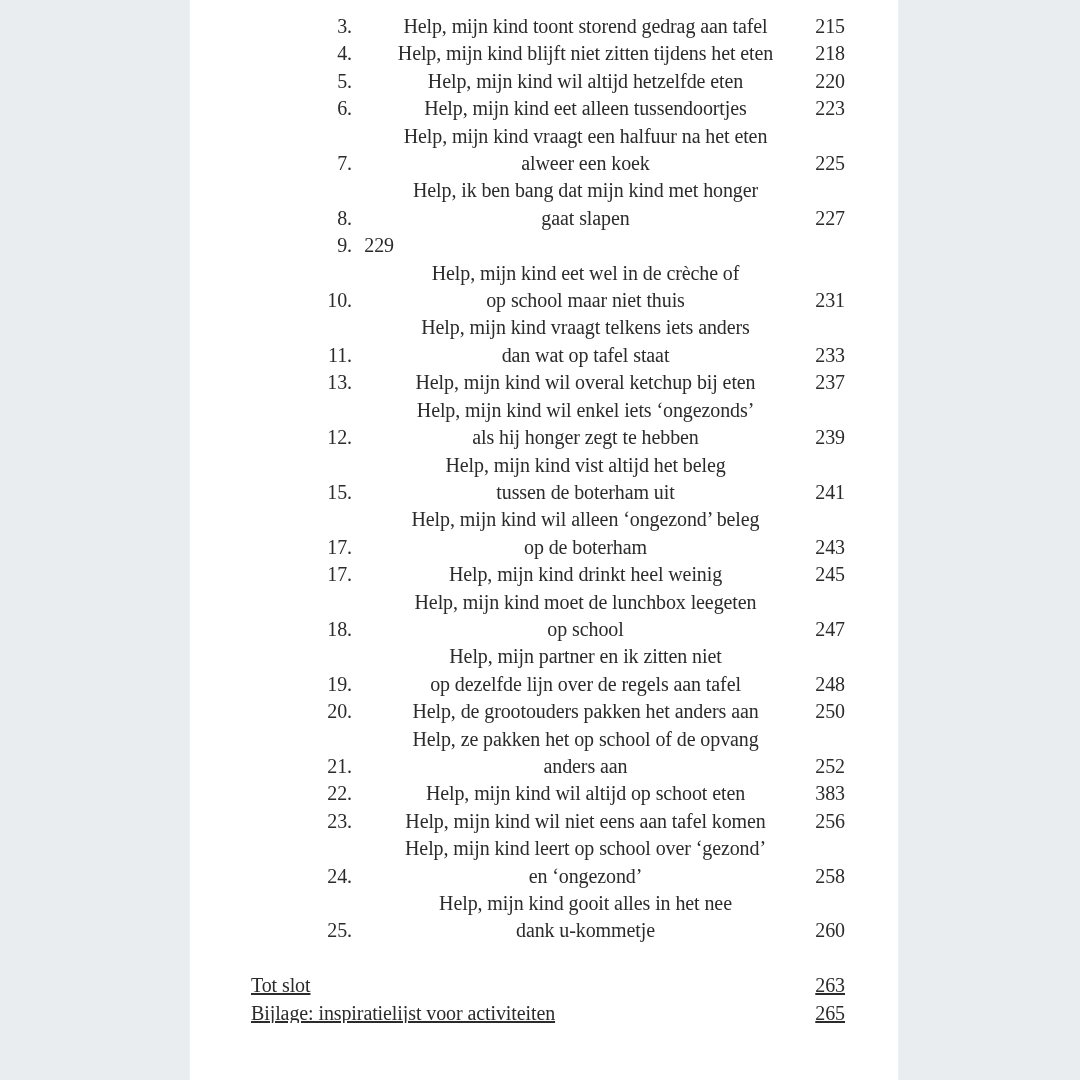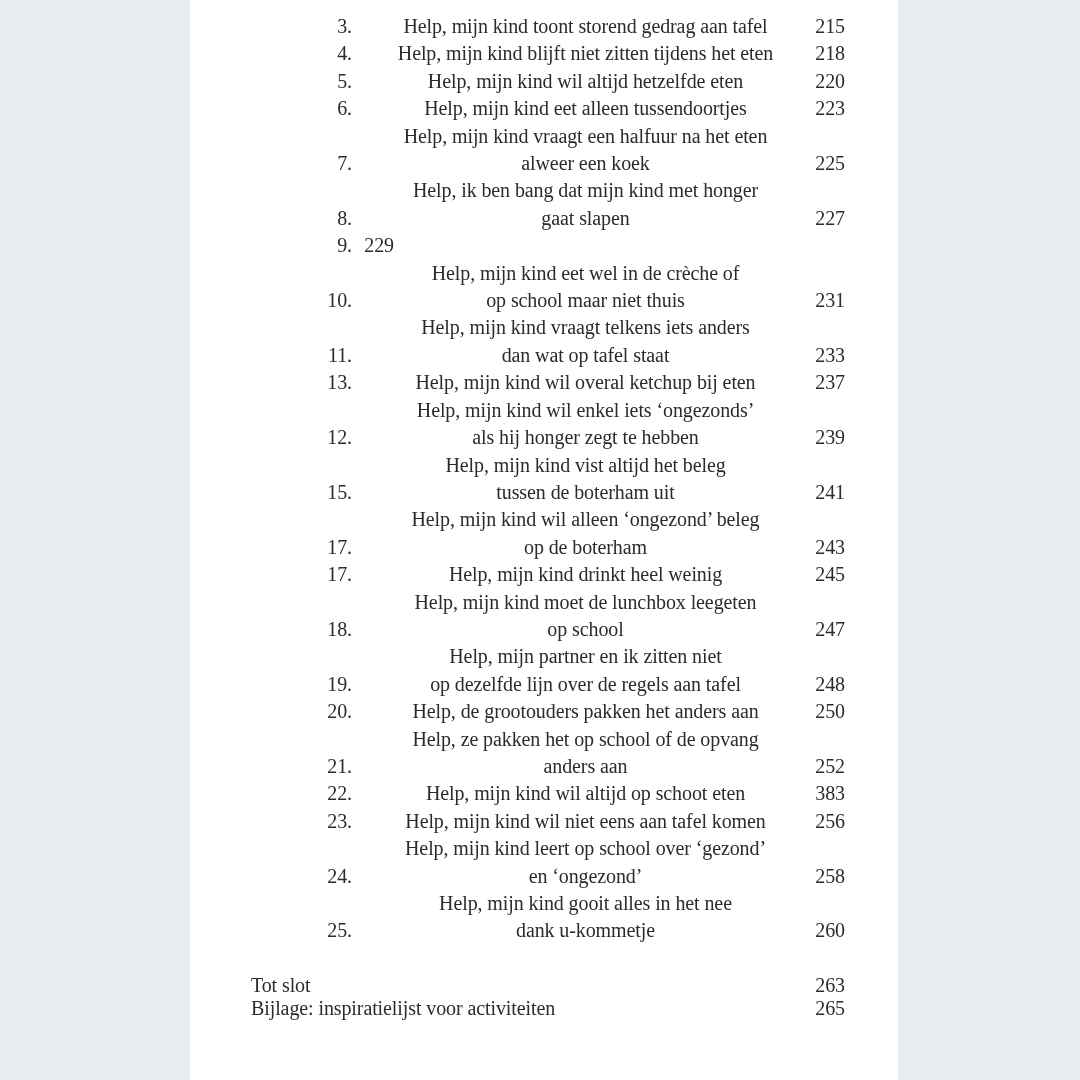--- a/index.html
+++ b/index.html
@@ -31,21 +31,21 @@
   .entry-body{
     flex:1;min-width:0;margin-left:16px;
   }
   .line{
     line-height:27.4px;white-space:nowrap;text-align:center;
   }
   .pagenum{
     flex:none;min-width:42px;text-align:right;line-height:27.4px;white-space:nowrap;
   }
   .backmatter{margin-top:27.4px;}
-  .bm-row{display:flex;align-items:flex-end;}
+  .bm-row{display:flex;text-decoration:underline;}
   .bm-label{flex:1;min-width:0;line-height:27.4px;white-space:nowrap;}
   .clipped{height:23px;overflow:hidden;} 
 </style>
 </head>
 <body>
 
 <div class="paper">
   <div class="toc">
     <div id="toc-list">
         <div class="toc-row">

